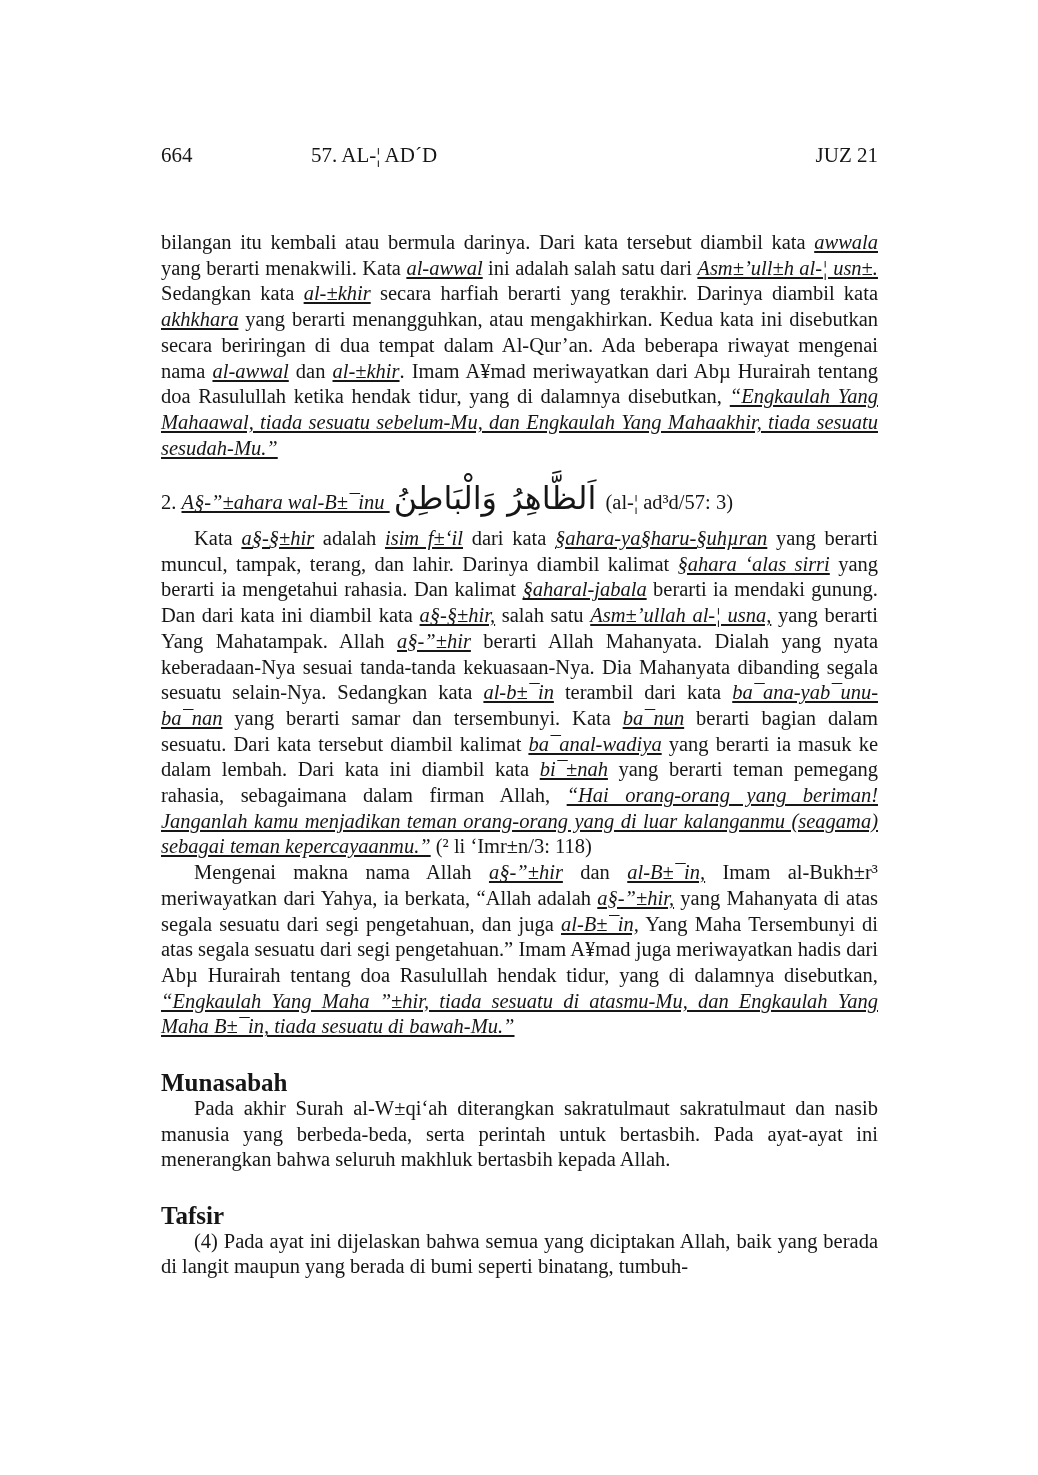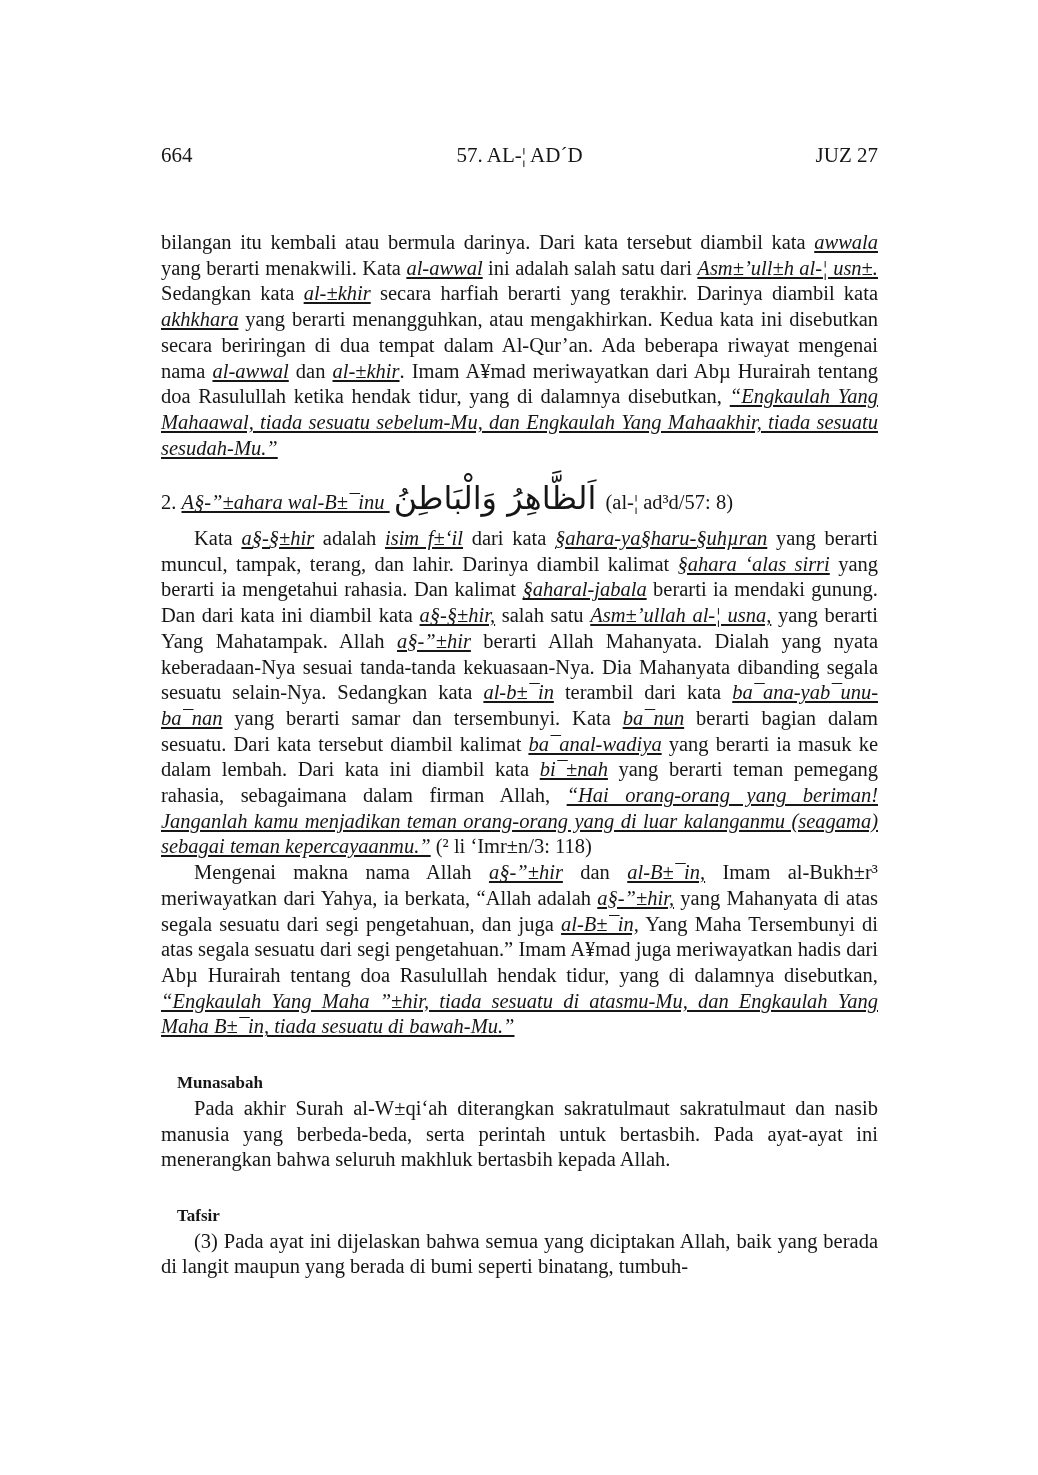--- a/index.html
+++ b/index.html
@@ -19,21 +19,21 @@
   .running-header {
     position: absolute;
     top: 143px;
     left: 161px;
     width: 717px;
     display: flex;
     align-items: baseline;
     font-size: 21px;
   }
   .hdr-left  { width: 150px; text-align: left; }
-  .hdr-center{ flex: 1; text-align: center; }
+  .hdr-center{ flex: 1; text-align: left; }
   .hdr-right { width: 150px; text-align: right; }
 
   .page-body {
     position: absolute;
     top: 230px;
     left: 161px;
     width: 717px;
   }
   .para {
     margin: 0;
@@ -42,22 +42,22 @@
     text-align: justify;
     text-justify: inter-word;
   }
   .para.indent { text-indent: 33px; }
   .heading-line {
     margin-top: 21px;
     margin-bottom: 10px;
     text-align: left;
   }
   .section-title {
-    margin: 30px 0 0 16px;
-    font-size: 17px;
+    margin: 30px 0 0 0;
+    font-size: 25px;
     line-height: 25.7px;
     font-weight: bold;
   }
   
   .i  { font-style: italic; text-decoration: underline; }
   .ar {
     font-family: "DejaVu Sans", sans-serif;
     font-size: 32px;
     line-height: 1;
     direction: rtl;
@@ -66,35 +66,35 @@
   }
 </style>
 </head>
 <body>
 
 <div class="page">
 
   <div class="running-header">
     <span class="hdr-left">664</span>
     <span class="hdr-center">57. AL-¦ AD´D</span>
-    <span class="hdr-right">JUZ 27</span>
+    <span class="hdr-right">JUZ 21</span>
   </div>
 
   <div class="page-body">
 
     <p class="para"><span>bilangan itu kembali atau bermula darinya. Dari kata tersebut diambil kata </span><span class="i">awwala</span><span> yang berarti menakwili. Kata </span><span class="i">al-awwal</span><span> ini adalah salah satu dari </span><span class="i">Asm±’ull±h al-¦ usn±.</span><span> Sedangkan kata </span><span class="i">al-±khir</span><span> secara harfiah berarti yang terakhir. Darinya diambil kata </span><span class="i">akhkhara</span><span> yang berarti menangguhkan, atau mengakhirkan. Kedua kata ini disebutkan secara beriringan di dua tempat dalam Al-Qur’an. Ada beberapa riwayat mengenai nama </span><span class="i">al-awwal</span><span> dan </span><span class="i">al-±khir</span><span>. Imam A¥mad meriwayatkan dari Abµ Hurairah tentang doa Rasulullah ketika hendak tidur, yang di dalamnya disebutkan, </span><span class="i">“Engkaulah Yang Mahaawal, tiada sesuatu sebelum-Mu, dan Engkaulah Yang Mahaakhir, tiada sesuatu sesudah-Mu.”</span></p>
 
-    <p class="para heading-line"><span>2. </span><span class="i">A§-”±ahara wal-B±¯inu </span><span class="ar">اَلظَّاهِرُ وَالْبَاطِنُ</span><span> (al-¦ ad³d/57: 8)</span></p>
+    <p class="para heading-line"><span>2. </span><span class="i">A§-”±ahara wal-B±¯inu </span><span class="ar">اَلظَّاهِرُ وَالْبَاطِنُ</span><span> (al-¦ ad³d/57: 3)</span></p>
 
     <p class="para indent"><span>Kata </span><span class="i">a§-§±hir</span><span> adalah </span><span class="i">isim f±‘il</span><span> dari kata </span><span class="i">§ahara-ya§haru-§uhµran</span><span> yang berarti muncul, tampak, terang, dan lahir. Darinya diambil kalimat </span><span class="i">§ahara ‘alas sirri</span><span> yang berarti ia mengetahui rahasia. Dan kalimat </span><span class="i">§aharal-jabala</span><span> berarti ia mendaki gunung. Dan dari kata ini diambil kata </span><span class="i">a§-§±hir,</span><span> salah satu </span><span class="i">Asm±’ullah al-¦ usna,</span><span> yang berarti Yang Mahatampak. Allah </span><span class="i">a§-”±hir</span><span> berarti Allah Mahanyata. Dialah yang nyata keberadaan-Nya sesuai tanda-tanda kekuasaan-Nya. Dia Mahanyata dibanding segala sesuatu selain-Nya. Sedangkan kata </span><span class="i">al-b±¯in</span><span> terambil dari kata </span><span class="i">ba¯ana-yab¯unu-ba¯nan</span><span> yang berarti samar dan tersembunyi. Kata </span><span class="i">ba¯nun</span><span> berarti bagian dalam sesuatu. Dari kata tersebut diambil kalimat </span><span class="i">ba¯anal-wadiya</span><span> yang berarti ia masuk ke dalam lembah. Dari kata ini diambil kata </span><span class="i">bi¯±nah</span><span> yang berarti teman pemegang rahasia, sebagaimana dalam firman Allah, </span><span class="i">“Hai orang-orang yang beriman! Janganlah kamu menjadikan teman orang-orang yang di luar kalanganmu (seagama) sebagai teman kepercayaanmu.”</span><span> (² li ‘Imr±n/3: 118)</span></p>
 
     <p class="para indent"><span>Mengenai makna nama Allah </span><span class="i">a§-”±hir</span><span> dan </span><span class="i">al-B±¯in,</span><span> Imam al-Bukh±r³ meriwayatkan dari Yahya, ia berkata, “Allah adalah </span><span class="i">a§-”±hir,</span><span> yang Mahanyata di atas segala sesuatu dari segi pengetahuan, dan juga </span><span class="i">al-B±¯in,</span><span> Yang Maha Tersembunyi di atas segala sesuatu dari segi pengetahuan.” Imam A¥mad juga meriwayatkan hadis dari Abµ Hurairah tentang doa Rasulullah hendak tidur, yang di dalamnya disebutkan, </span><span class="i">“Engkaulah Yang Maha ”±hir, tiada sesuatu di atasmu-Mu, dan Engkaulah Yang Maha B±¯in, tiada sesuatu di bawah-Mu.”</span></p>
 
     <h3 class="section-title">Munasabah</h3>
 
     <p class="para indent">Pada akhir Surah al-W±qi‘ah diterangkan sakratulmaut sakratulmaut dan nasib manusia yang berbeda-beda, serta perintah untuk bertasbih. Pada ayat-ayat ini menerangkan bahwa seluruh makhluk bertasbih kepada Allah.</p>
 
     <h3 class="section-title">Tafsir</h3>
 
-    <p class="para indent">(3) Pada ayat ini dijelaskan bahwa semua yang diciptakan Allah, baik yang berada di langit maupun yang berada di bumi seperti binatang, tumbuh-</p>
+    <p class="para indent">(4) Pada ayat ini dijelaskan bahwa semua yang diciptakan Allah, baik yang berada di langit maupun yang berada di bumi seperti binatang, tumbuh-</p>
 
   </div>
 </div>
 
 </body></html>

